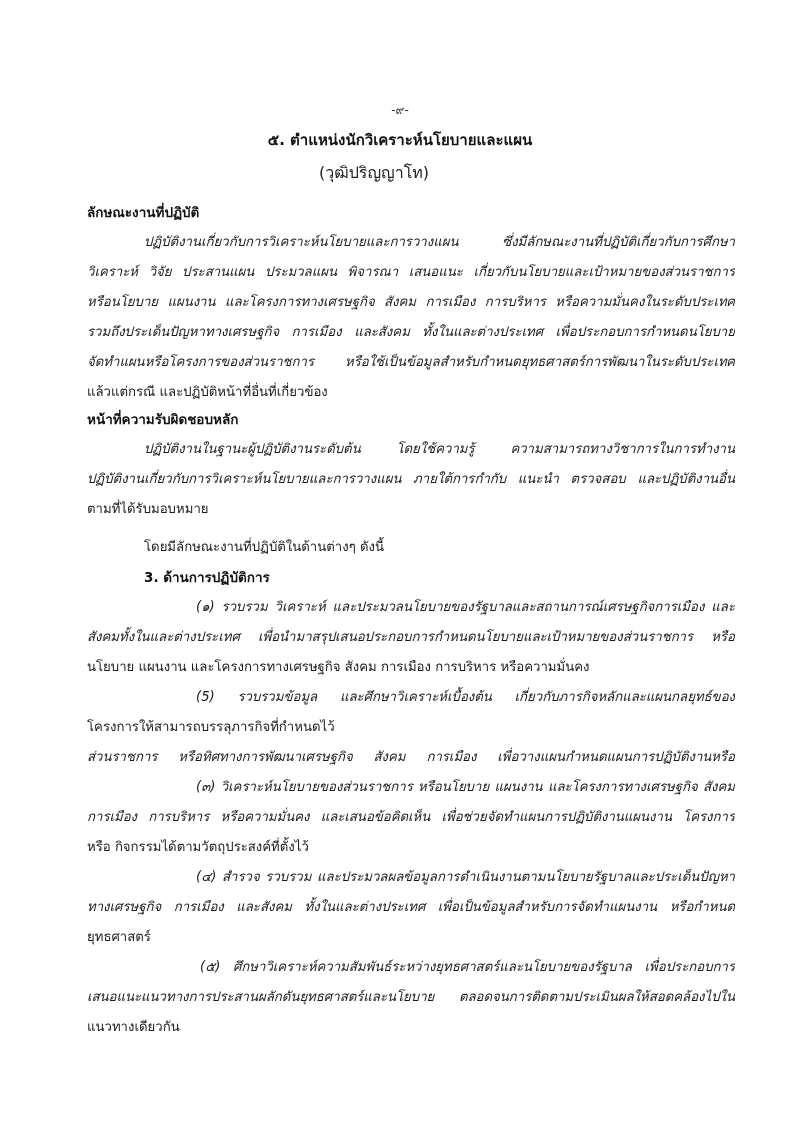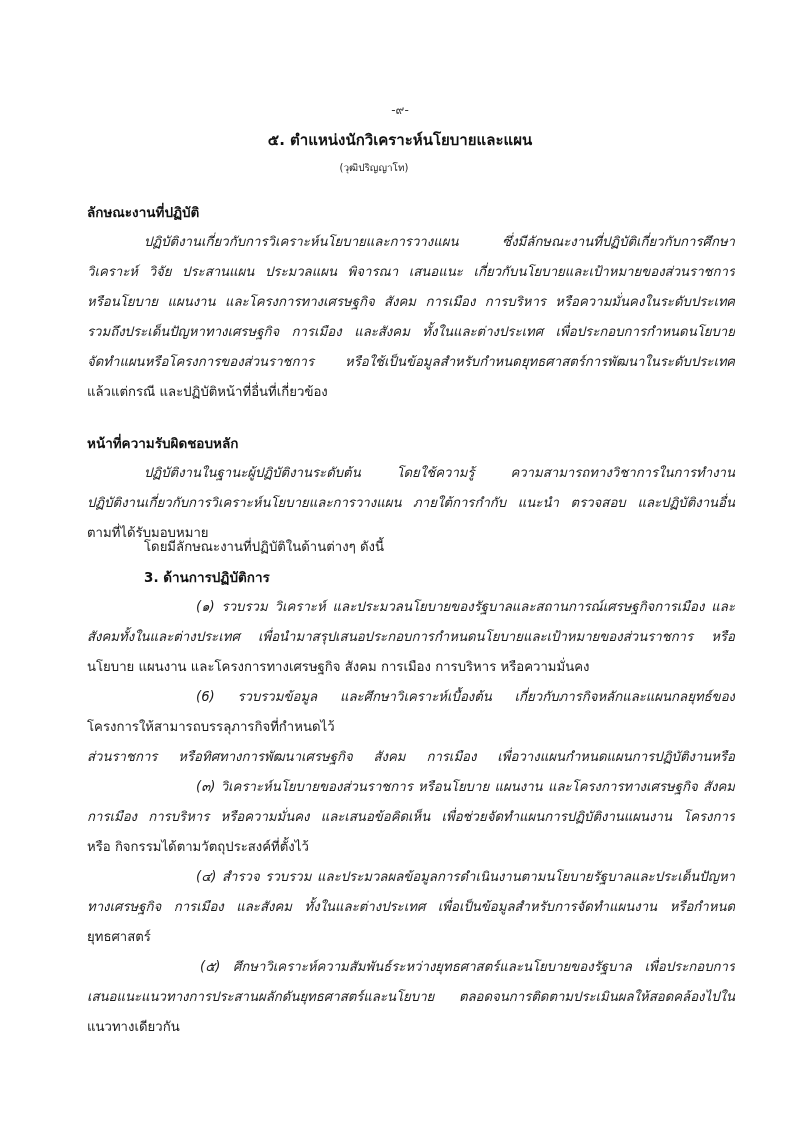--- a/index.html
+++ b/index.html
@@ -12,21 +12,21 @@
   .page-num {
     position: absolute; top: 100px; left: 0; width: 800px; text-align: center;
     font-size: 12px; color: #333;
   }
   .title {
     position: absolute; top: 128px; left: 0; width: 800px; text-align: center;
     font-size: 15px; font-weight: bold; color: #111;
   }
   .subtitle {
     position: absolute; top: 160px; left: 0; width: 748px; text-align: center;
-    font-size: 10px; color: #222;
+    font-size: 16px; color: #222;
   }
   .block { position: absolute; left: 87px; width: 648px; font-size: 13.2px; line-height: 30px; }
   .heading { font-weight: bold; font-size: 13.5px; color: #111; }
   .line { white-space: nowrap; overflow: hidden; display: block; height: 30px; }
   .just { text-align: justify; text-align-last: justify; font-style: italic; }
   .ind1 { padding-left: 57px; }
   .ind-num { padding-left: 57px; }
   .ind-sub { padding-left: 109px; }
   .ind-sub5 { padding-left: 113px; }
 </style>
@@ -42,36 +42,36 @@
   <div class="block" style="top:197px;">
     <span class="line heading">ลักษณะงานที่ปฏิบัติ</span>
     <span class="line just ind1">ปฏิบัติงานเกี่ยวกับการวิเคราะห์นโยบายและการวางแผน ซึ่งมีลักษณะงานที่ปฏิบัติเกี่ยวกับการศึกษา</span>
     <span class="line just">วิเคราะห์ วิจัย ประสานแผน ประมวลแผน พิจารณา เสนอแนะ เกี่ยวกับนโยบายและเป้าหมายของส่วนราชการ</span>
     <span class="line just">หรือนโยบาย แผนงาน และโครงการทางเศรษฐกิจ สังคม การเมือง การบริหาร หรือความมั่นคงในระดับประเทศ</span>
     <span class="line just">รวมถึงประเด็นปัญหาทางเศรษฐกิจ การเมือง และสังคม ทั้งในและต่างประเทศ เพื่อประกอบการกำหนดนโยบาย</span>
     <span class="line just">จัดทำแผนหรือโครงการของส่วนราชการ หรือใช้เป็นข้อมูลสำหรับกำหนดยุทธศาสตร์การพัฒนาในระดับประเทศ</span>
     <span class="line">แล้วแต่กรณี และปฏิบัติหน้าที่อื่นที่เกี่ยวข้อง</span>
   </div>
 
-  <div class="block" style="top:428px;">
+  <div class="block" style="top:404px;">
     <span class="line heading">หน้าที่ความรับผิดชอบหลัก</span>
     <span class="line just ind1">ปฏิบัติงานในฐานะผู้ปฏิบัติงานระดับต้น โดยใช้ความรู้ ความสามารถทางวิชาการในการทำงาน</span>
     <span class="line just">ปฏิบัติงานเกี่ยวกับการวิเคราะห์นโยบายและการวางแผน ภายใต้การกำกับ แนะนำ ตรวจสอบ และปฏิบัติงานอื่น</span>
     <span class="line">ตามที่ได้รับมอบหมาย</span>
   </div>
 
   <div class="block" style="top:532px;">
     <span class="line ind1">โดยมีลักษณะงานที่ปฏิบัติในด้านต่างๆ ดังนี้</span>
     <span class="line ind-num heading" style="font-weight:bold;">3.  ด้านการปฏิบัติการ</span>
 
     <span class="line just ind-sub">(๑) รวบรวม วิเคราะห์ และประมวลนโยบายของรัฐบาลและสถานการณ์เศรษฐกิจการเมือง และ</span>
     <span class="line just">สังคมทั้งในและต่างประเทศ เพื่อนำมาสรุปเสนอประกอบการกำหนดนโยบายและเป้าหมายของส่วนราชการ หรือ</span>
     <span class="line">นโยบาย แผนงาน และโครงการทางเศรษฐกิจ สังคม การเมือง การบริหาร หรือความมั่นคง</span>
 
-    <span class="line just ind-sub">(6) รวบรวมข้อมูล และศึกษาวิเคราะห์เบื้องต้น เกี่ยวกับภารกิจหลักและแผนกลยุทธ์ของ</span>
+    <span class="line just ind-sub">(5) รวบรวมข้อมูล และศึกษาวิเคราะห์เบื้องต้น เกี่ยวกับภารกิจหลักและแผนกลยุทธ์ของ</span>
     <span class="line">โครงการให้สามารถบรรลุภารกิจที่กำหนดไว้</span>
     <span class="line just">ส่วนราชการ หรือทิศทางการพัฒนาเศรษฐกิจ สังคม การเมือง เพื่อวางแผนกำหนดแผนการปฏิบัติงานหรือ</span>
 
     <span class="line just ind-sub">(๓) วิเคราะห์นโยบายของส่วนราชการ หรือนโยบาย แผนงาน และโครงการทางเศรษฐกิจ สังคม</span>
     <span class="line just">การเมือง การบริหาร หรือความมั่นคง และเสนอข้อคิดเห็น เพื่อช่วยจัดทำแผนการปฏิบัติงานแผนงาน โครงการ</span>
     <span class="line">หรือ กิจกรรมได้ตามวัตถุประสงค์ที่ตั้งไว้</span>
 
     <span class="line just ind-sub">(๔) สำรวจ รวบรวม และประมวลผลข้อมูลการดำเนินงานตามนโยบายรัฐบาลและประเด็นปัญหา</span>
     <span class="line just">ทางเศรษฐกิจ การเมือง และสังคม ทั้งในและต่างประเทศ เพื่อเป็นข้อมูลสำหรับการจัดทำแผนงาน หรือกำหนด</span>
     <span class="line">ยุทธศาสตร์</span>

